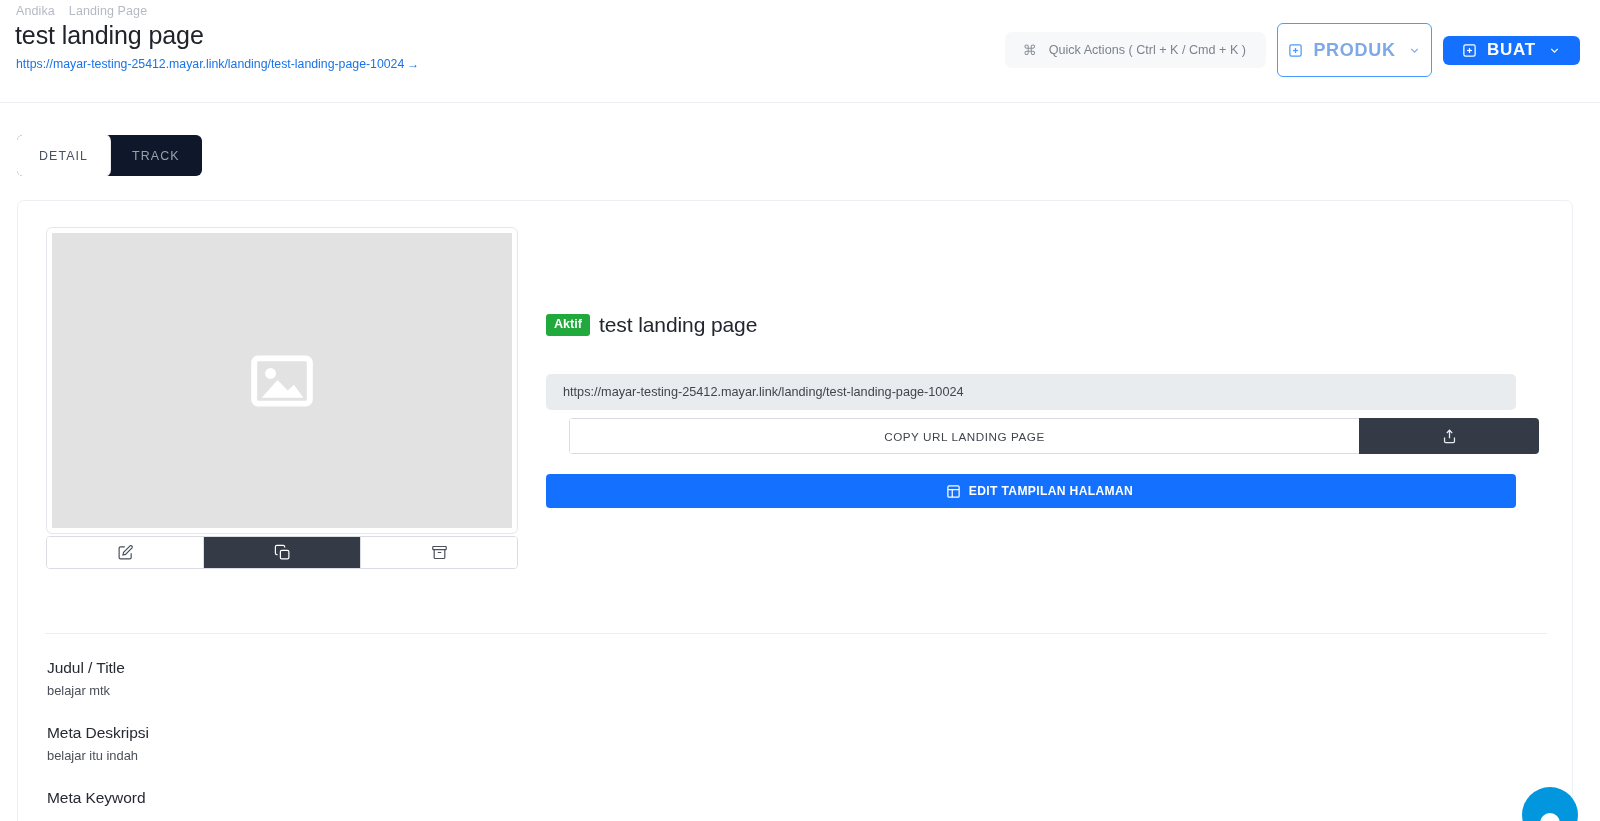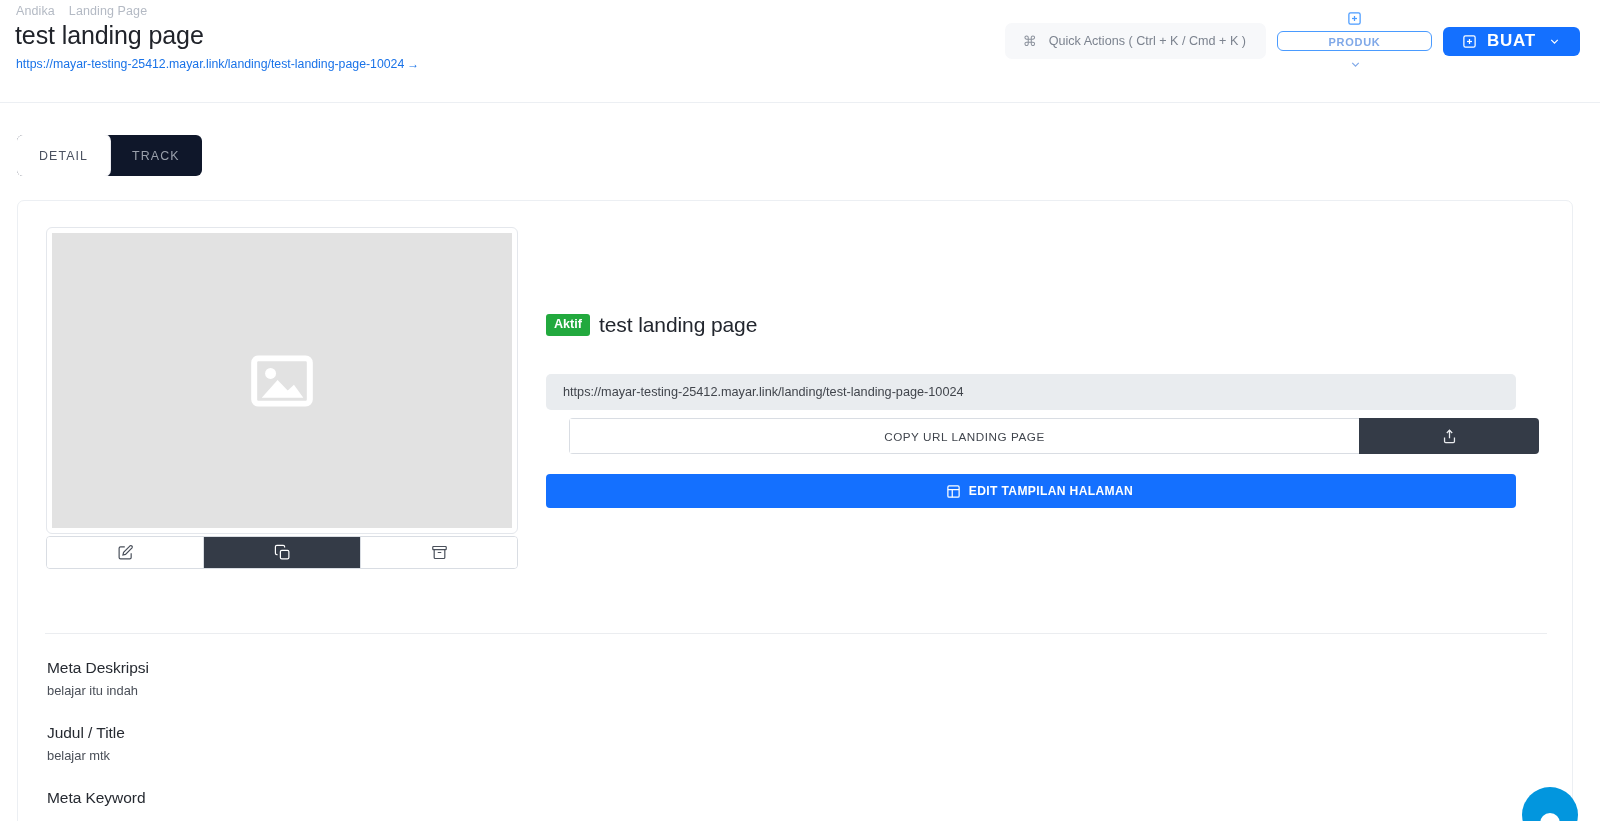--- a/index.html
+++ b/index.html
@@ -60,31 +60,30 @@
     background: #f7f8fa;
     border-radius: 7px;
     color: #7c838f;
     font-size: 12.6px;
     white-space: nowrap;
     cursor: pointer;
   }
   .cmd-glyph { font-size: 14px; color: #8d939e; line-height: 1; }
 
   .btn-produk {
-    height: 20px; min-width: 155px;
+    height: 54px; min-width: 155px;
     display: flex; align-items: center; justify-content: center; gap: 10px;
     border: 1.4px solid #4a9bff;
     border-radius: 6px;
     background: #fff;
     color: #7fa8e8;
-    font-size: 11px;
+    font-size: 18px;
     font-weight: 600;
     letter-spacing: .7px;
     cursor: pointer;
-    flex-direction: column;
   }
   .btn-buat {
     height: 29px; min-width: 137px;
     display: flex; align-items: center; justify-content: center; gap: 10px;
     border: none; border-radius: 6px;
     background: #1470ff;
     color: #ffffff;
     font-size: 17px;
     font-weight: 600;
     letter-spacing: .7px;
@@ -428,26 +427,26 @@
           <line x1="10" y1="9" x2="10" y2="21"></line>
         </svg>
       </span>
       <span>EDIT TAMPILAN HALAMAN</span>
     </div>
 
     <div class="divider"></div>
 
     <div class="meta">
       <div class="meta-group">
+        <div class="meta-label">Judul / Title</div>
+        <div class="meta-value">belajar mtk</div>
+      </div>
+      <div class="meta-group">
         <div class="meta-label">Meta Deskripsi</div>
         <div class="meta-value">belajar itu indah</div>
-      </div>
-      <div class="meta-group">
-        <div class="meta-label">Judul / Title</div>
-        <div class="meta-value">belajar mtk</div>
       </div>
       <div class="meta-group">
         <div class="meta-label">Meta Keyword</div>
         <div class="meta-value">-</div>
       </div>
     </div>
 
   </div>
 </div>
 

